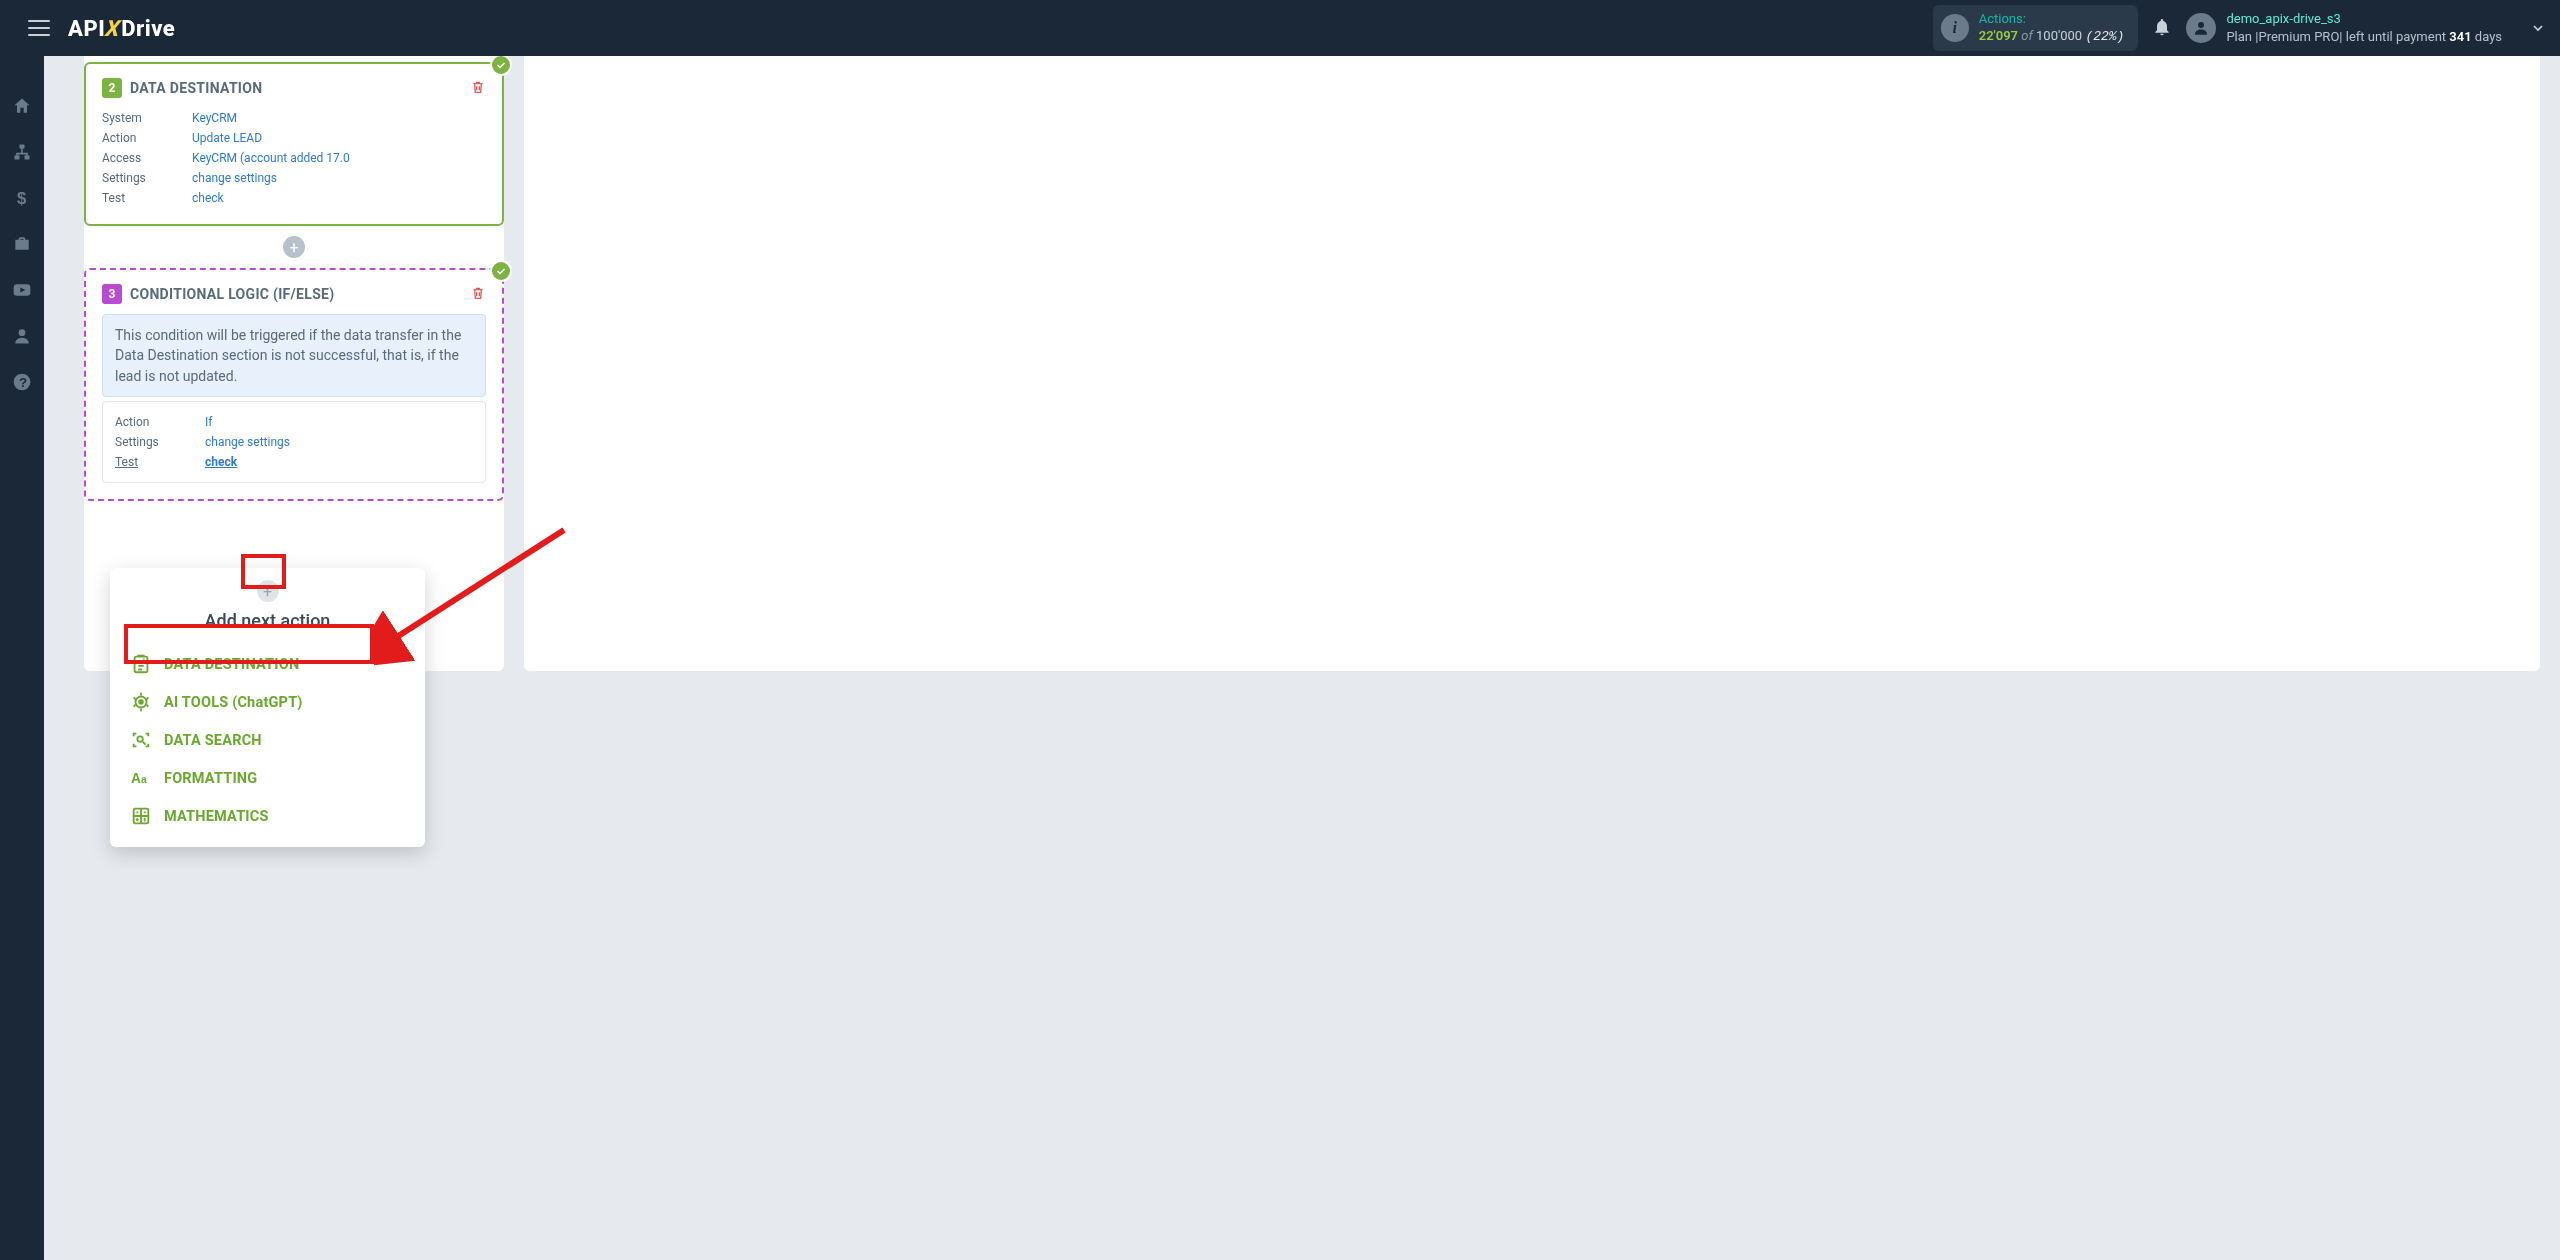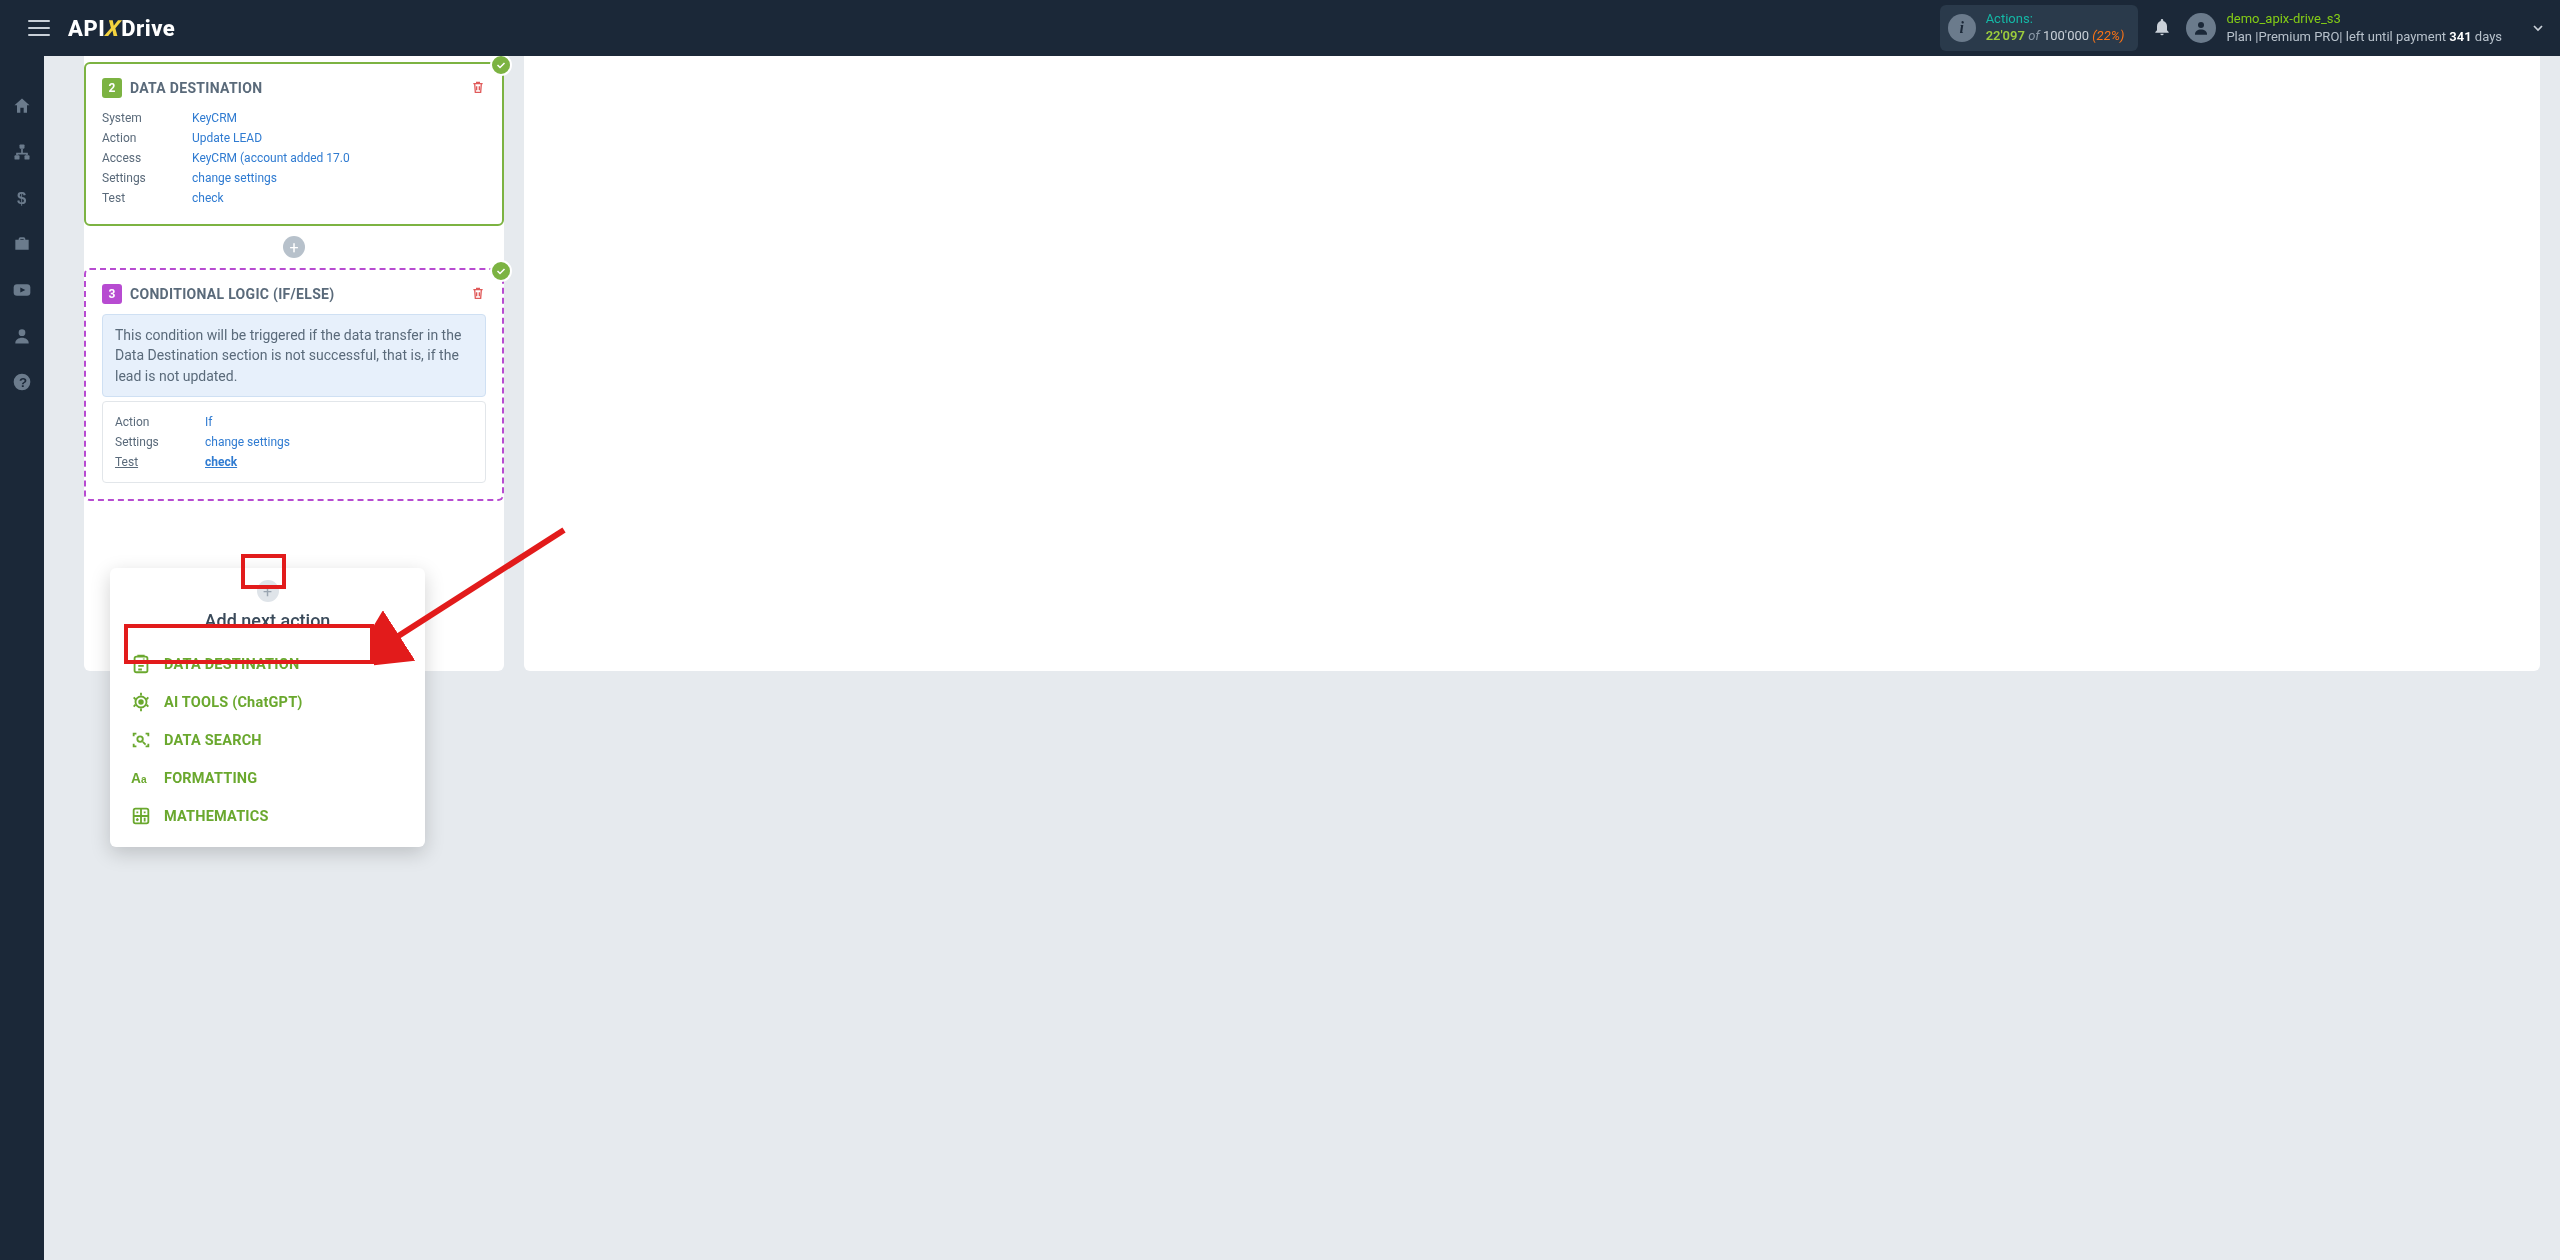--- a/index.html
+++ b/index.html
@@ -13,26 +13,26 @@
   .logo .x{color:#f4d33f; font-style:italic; font-weight:800; transform: skewX(-8deg); display:inline-block; margin:0 1px;}
   .logo .drive{color:#fff;}
   .top-right { margin-left: auto; display:flex; align-items:center; gap: 14px; }
   .actions-box { background: #2a3a4b; border-radius: 6px; padding: 6px 14px 6px 8px; display:flex; align-items:center; gap:10px;}
   .actions-box .info-icon{width:28px;height:28px;border-radius:50%;background:#6b7b8c;display:flex;align-items:center;justify-content:center;color:#1b2838;font-weight:800;font-style:italic;font-family:Georgia,serif;font-size:16px;}
   .actions-box .lines{font-size:13px; line-height:1.3;}
   .actions-box .lbl{color:#14b8a6;}
   .actions-box .used{color:#9ccc3c; font-weight:600;}
   .actions-box .of{color:#8a99a8; font-style:italic;}
   .actions-box .total{color:#c9d0d8;}
-  .actions-box .pct{color:#f97316; font-style:italic;}
+  .actions-box .pct{color:#e5e5e5; font-style:italic;font-family:Liberation Mono, monospace;}
   .bell-icon{width:20px;height:20px;}
   .avatar-icon{width:30px;height:30px;border-radius:50%;background:#6b7b8c;display:flex;align-items:center;justify-content:center;}
   .user-block{display:flex;align-items:center;gap:10px; padding-right: 30px;}
   .user-lines{font-size:13px;line-height:1.35;}
-  .user-lines .uname{color:#84cc16;}
+  .user-lines .uname{color:#5eead4;}
   .user-lines .plan{color:#b7c1cb;}
   .user-lines .plan .bold{color:#fff;font-weight:600;}
   .chev-down{position:absolute; right:14px; top:20px;}
   
   .layout{display:flex; min-height: calc(100vh - 54px);}
   .sidenav{background:#1b2838; width:44px; padding-top:40px; display:flex; flex-direction:column; align-items:center; gap:26px;}
   .sidenav .nav-ic{color:#6b7b8c; width:20px;height:20px; cursor:pointer;}
   
   .stage{flex:1; background:#e6eaee; position:relative; padding: 0 0 40px 0; overflow:visible;}
   

